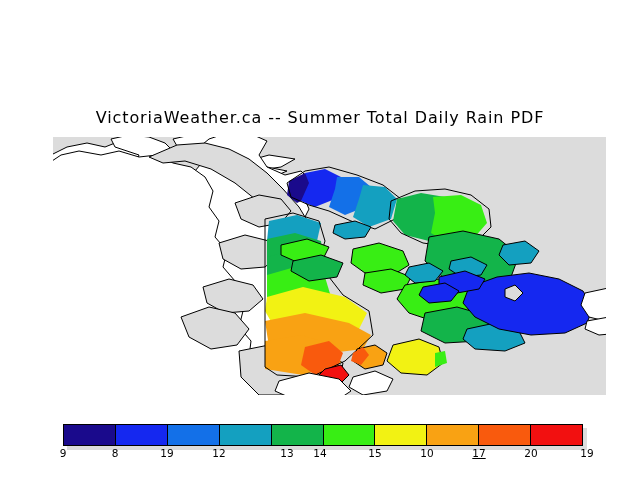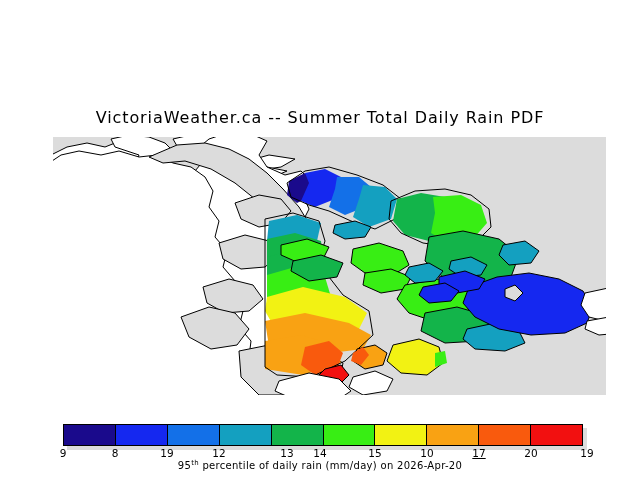--- a/index.html
+++ b/index.html
@@ -259,15 +259,14 @@
       <span class="cb-tick" style="left: 104px;">19</span>
       <span class="cb-tick" style="left: 156px; text-align: right;">12</span>
       <span class="cb-tick" style="left: 208px; margin-left: 16px;">13</span>
       <span class="cb-tick" style="left: 257px;">14</span>
       <span class="cb-tick" style="left: 312px;">15</span>
       <span class="cb-tick" style="left: 364px;">10</span>
       <span class="cb-tick" style="left: 416px; text-decoration: underline;">17</span>
       <span class="cb-tick" style="left: 468px;">20</span>
       <span class="cb-tick" style="left: 524px;">19</span>
     </div>
-  <div id="cb-caption">95<sup>th</sup> percentile of daily rain (mm/day) on 2026-Apr-20</div>
 
 </div>
 
 </body></html>

